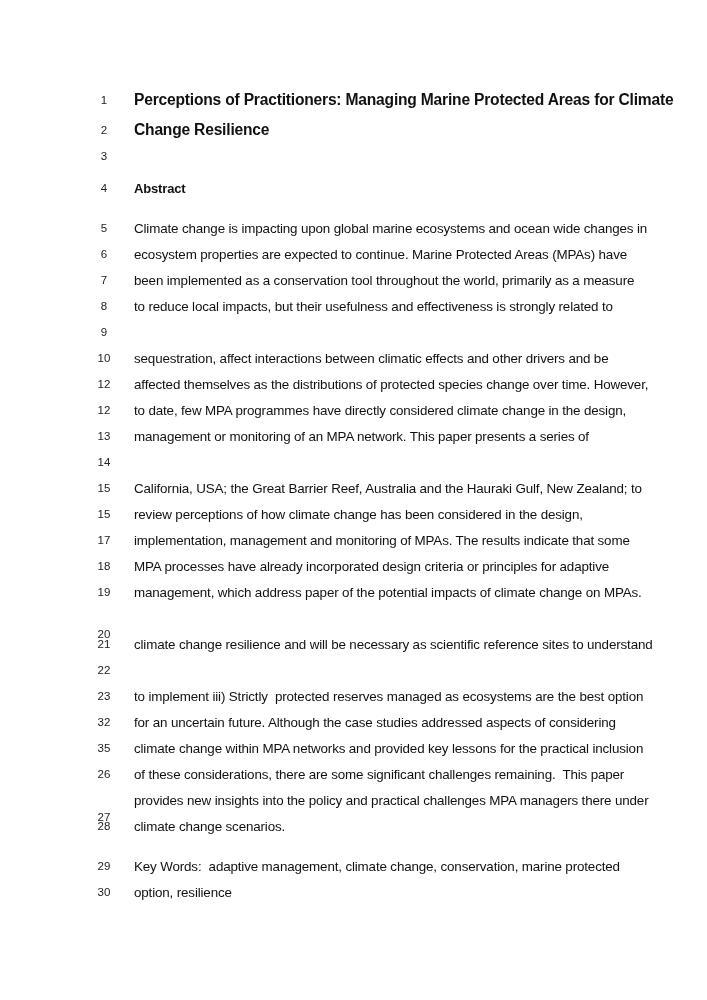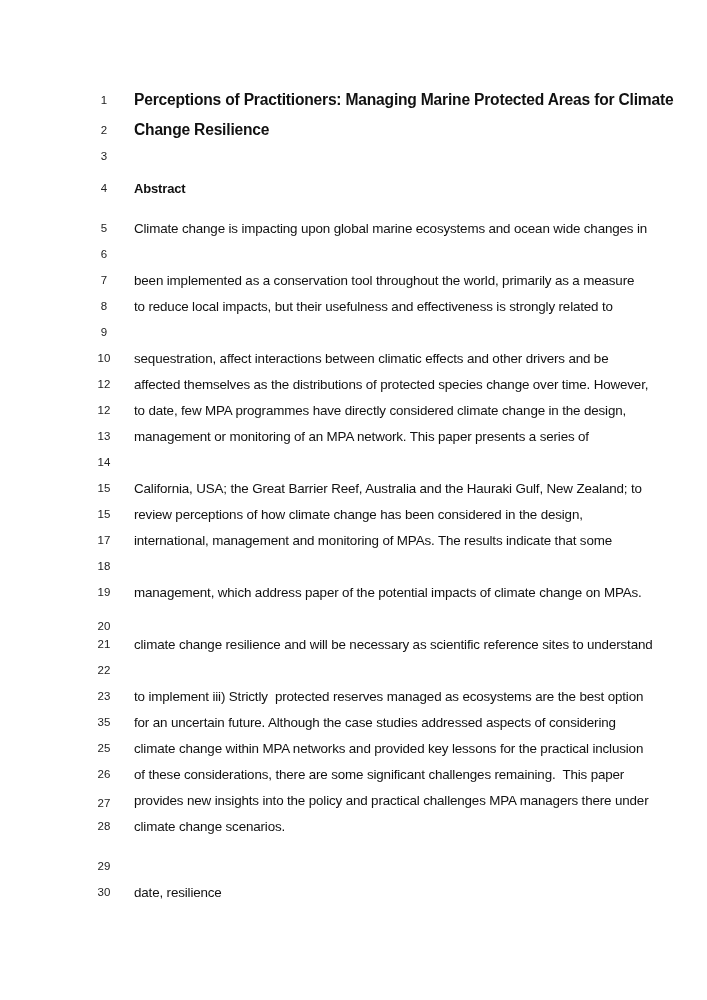--- a/index.html
+++ b/index.html
@@ -34,20 +34,21 @@
     <span class="txt">Abstract</span>
   </div>
 
   <div>
     <div class="line" style="top:221px">
         <span class="ln" style="top:1px">5</span>
         <span class="txt">Climate change is impacting upon global marine ecosystems and ocean wide changes in</span>
       </div>
     <div class="line" style="top:247px">
         <span class="ln" style="top:1px">6</span>
+        <span class="txt">ecosystem properties are expected to continue. Marine Protected Areas (MPAs) have</span>
       </div>
     <div class="line" style="top:273px">
         <span class="ln" style="top:1px">7</span>
         <span class="txt">been implemented as a conservation tool throughout the world, primarily as a measure</span>
       </div>
     <div class="line" style="top:299px">
         <span class="ln" style="top:1px">8</span>
         <span class="txt">to reduce local impacts, but their usefulness and effectiveness is strongly related to</span>
       </div>
     <div class="line" style="top:325px">
@@ -75,68 +76,70 @@
     <div class="line" style="top:481px">
         <span class="ln" style="top:1px">15</span>
         <span class="txt">California, USA; the Great Barrier Reef, Australia and the Hauraki Gulf, New Zealand; to</span>
       </div>
     <div class="line" style="top:507px">
         <span class="ln" style="top:1px">15</span>
         <span class="txt">review perceptions of how climate change has been considered in the design,</span>
       </div>
     <div class="line" style="top:533px">
         <span class="ln" style="top:1px">17</span>
-        <span class="txt">international, management and monitoring of MPAs. The results indicate that some</span>
+        <span class="txt">implementation, management and monitoring of MPAs. The results indicate that some</span>
       </div>
     <div class="line" style="top:559px">
         <span class="ln" style="top:1px">18</span>
+        <span class="txt">MPA processes have already incorporated design criteria or principles for adaptive</span>
       </div>
     <div class="line" style="top:585px">
         <span class="ln" style="top:1px">19</span>
         <span class="txt">management, which address paper of the potential impacts of climate change on MPAs.</span>
       </div>
     <div class="line" style="top:611px">
-        <span class="ln" style="top:9px">20</span>
+        <span class="ln" style="top:17px">20</span>
       </div>
     <div class="line" style="top:637px">
         <span class="ln" style="top:1px">21</span>
         <span class="txt">climate change resilience and will be necessary as scientific reference sites to understand</span>
       </div>
     <div class="line" style="top:663px">
         <span class="ln" style="top:1px">22</span>
       </div>
     <div class="line" style="top:689px">
         <span class="ln" style="top:1px">23</span>
         <span class="txt" style="white-space:pre">to implement iii) Strictly  protected reserves managed as ecosystems are the best option</span>
       </div>
     <div class="line" style="top:715px">
-        <span class="ln" style="top:1px">35</span>
+        <span class="ln" style="top:1px">32</span>
         <span class="txt">for an uncertain future. Although the case studies addressed aspects of considering</span>
       </div>
     <div class="line" style="top:741px">
-        <span class="ln" style="top:1px">25</span>
+        <span class="ln" style="top:1px">35</span>
         <span class="txt">climate change within MPA networks and provided key lessons for the practical inclusion</span>
       </div>
     <div class="line" style="top:767px">
         <span class="ln" style="top:1px">26</span>
         <span class="txt" style="white-space:pre">of these considerations, there are some significant challenges remaining.  This paper</span>
       </div>
     <div class="line" style="top:793px">
-        <span class="ln" style="top:4px">27</span>
+        <span class="ln" style="top:18px">27</span>
         <span class="txt">provides new insights into the policy and practical challenges MPA managers there under</span>
       </div>
     <div class="line" style="top:819px">
         <span class="ln" style="top:1px">28</span>
         <span class="txt">climate change scenarios.</span>
       </div>
   </div>
 
   <div>
     <div class="line" style="top:859px">
         <span class="ln" style="top:1px">29</span>
+        <span class="txt" style="white-space:pre">Key Words:  adaptive management, climate change, conservation, marine protected</span>
       </div>
     <div class="line" style="top:885px">
         <span class="ln" style="top:1px">30</span>
-        <span class="txt">date, resilience</span>
+        <span class="txt">option, resilience</span>
       </div>
   </div>
 
 </div>
 
 </body></html>

